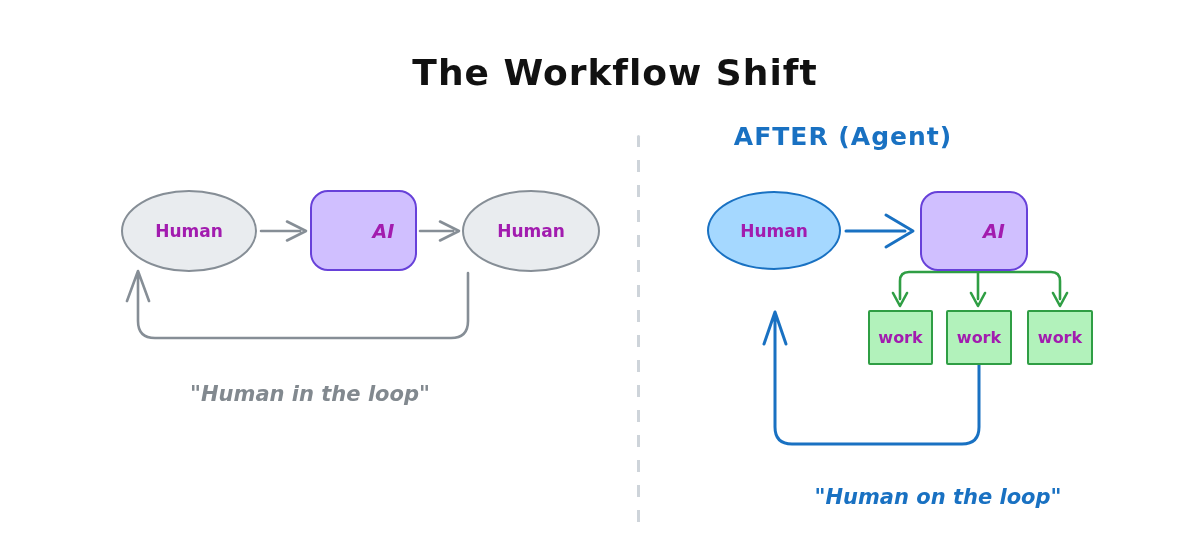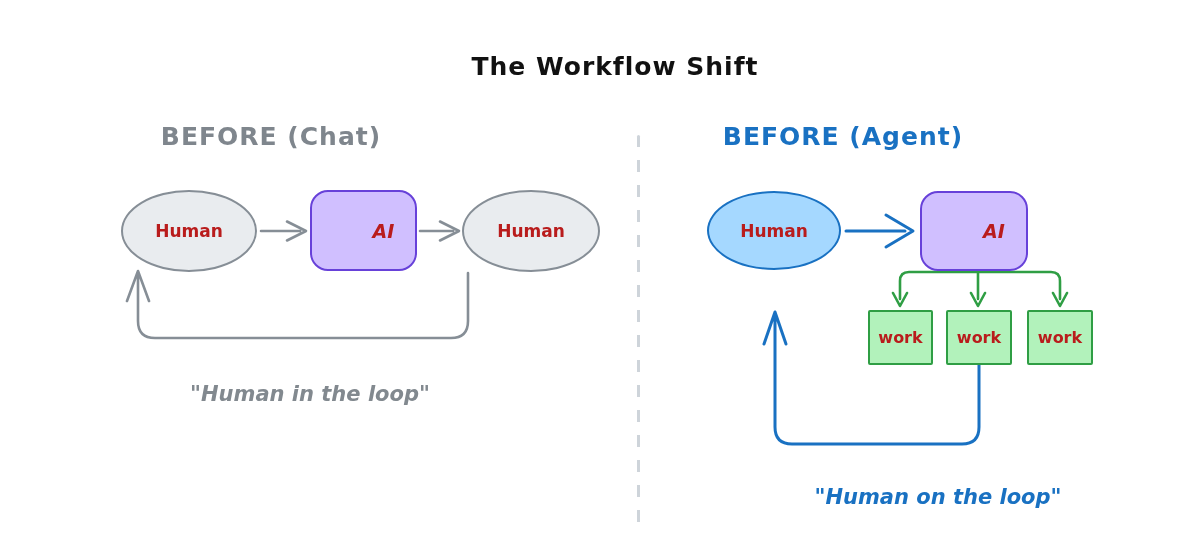--- a/index.html
+++ b/index.html
@@ -3,38 +3,38 @@
 <meta charset="utf-8">
 <style>
   html,body{margin:0;padding:0;background:#ffffff;}
   .canvas{
     position:relative;width:1200px;height:552px;background:#ffffff;overflow:hidden;
     font-family:"DejaVu Sans", sans-serif;color:#1e1e1e;
   }
   .abs{position:absolute;}
   .title{
     left:300px;top:52px;width:630px;text-align:center;
-    font-size:25px;font-weight:bold;letter-spacing:1px;color:#111111;
+    font-size:36px;font-weight:bold;letter-spacing:1px;color:#111111;
   }
   .heading{width:260px;text-align:center;font-size:25px;font-weight:bold;letter-spacing:1px;top:122px;}
   .heading.before{left:141px;color:#7f868d;}
   .heading.after{left:713px;color:#1971c2;}
   .divider{
     left:637px;top:135px;width:3px;height:397px;
     background:repeating-linear-gradient(to bottom,#ced4da 0px,#ced4da 12px,transparent 12px,transparent 25px);
     border-radius:2px;
   }
   .node{display:flex;align-items:center;justify-content:center;box-sizing:border-box;}
   .ellipse{border-radius:50%;}
   .rect{border-radius:18px;padding-left:40px;}
   .gray-node{background:#e9ecef;border:2.5px solid #868e96;}
   .violet-node{background:#d0bfff;border:2.5px solid #6741d9;}
   .blue-node{background:#a5d8ff;border:2.5px solid #1971c2;}
   .green-node{background:#b2f2bb;border:2.5px solid #2f9e44;border-radius:2px;}
-  .node-label{font-size:17px;font-weight:bold;color:#b91c1c;}
+  .node-label{font-size:17px;font-weight:bold;color:#a21caf;}
   .ai-label{font-size:19px;font-style:italic;font-weight:bold;}
   .work-label{font-size:16px;font-weight:bold;}
   .caption{width:300px;text-align:center;font-size:21px;font-style:italic;font-weight:bold;}
   .caption.before{left:160px;top:382px;color:#82898f;}
   .caption.after{left:788px;top:485px;color:#1971c2;}
   svg.arrows{left:0;top:0;pointer-events:none;}
   svg.arrows path{fill:none;stroke-linecap:round;stroke-linejoin:round;}
   .stroke-gray{stroke:#868e96;stroke-width:2.6px;}
   .stroke-blue{stroke:#1971c2;stroke-width:3px;}
   .stroke-green{stroke:#2f9e44;stroke-width:2.6px;}
@@ -55,37 +55,36 @@
     <path class="stroke-blue" d="M 846 231 L 905 231 M 886 215 L 913 231 L 886 247"></path>
 
     <path class="stroke-green" d="M 900 299 L 900 281 Q 900 272 909 272 L 1051 272 Q 1060 272 1060 281 L 1060 299 M 978 272 L 978 299 M 893 293 L 900 306 L 907 293 M 971 293 L 978 306 L 985 293 M 1053 293 L 1060 306 L 1067 293"></path>
 
     <path class="stroke-blue" d="M 979 364 L 979 427 Q 979 444 962 444 L 792 444 Q 775 444 775 427 L 775 316 M 764 344 L 775 312 L 786 344"></path>
   </svg>
 
   <div class="abs title">The Workflow Shift</div>
   <div class="abs divider"></div>
 
-  <div class="abs heading before">BEFORE (Chat)</div>
 
   <div class="abs node ellipse gray-node" style="left:121px;top:190px;width:136px;height:82px;">
     <span class="node-label">Human</span>
   </div>
 
   <div class="abs node rect violet-node" style="left:310px;top:190px;width:107px;height:81px;">
     <span class="node-label ai-label">AI</span>
   </div>
 
   <div class="abs node ellipse gray-node" style="left:462px;top:190px;width:138px;height:82px;">
     <span class="node-label">Human</span>
   </div>
 
   <div class="abs caption before">"Human in the loop"</div>
 
-  <div class="abs heading after">BEFORE (Agent)</div>
+  <div class="abs heading after">AFTER (Agent)</div>
 
   <div class="abs node ellipse blue-node" style="left:707px;top:191px;width:134px;height:79px;">
     <span class="node-label">Human</span>
   </div>
 
   <div class="abs node rect violet-node" style="left:920px;top:191px;width:108px;height:80px;">
     <span class="node-label ai-label">AI</span>
   </div>
 
   <div class="abs node green-node" style="left:868px;top:310px;width:65px;height:55px;">

